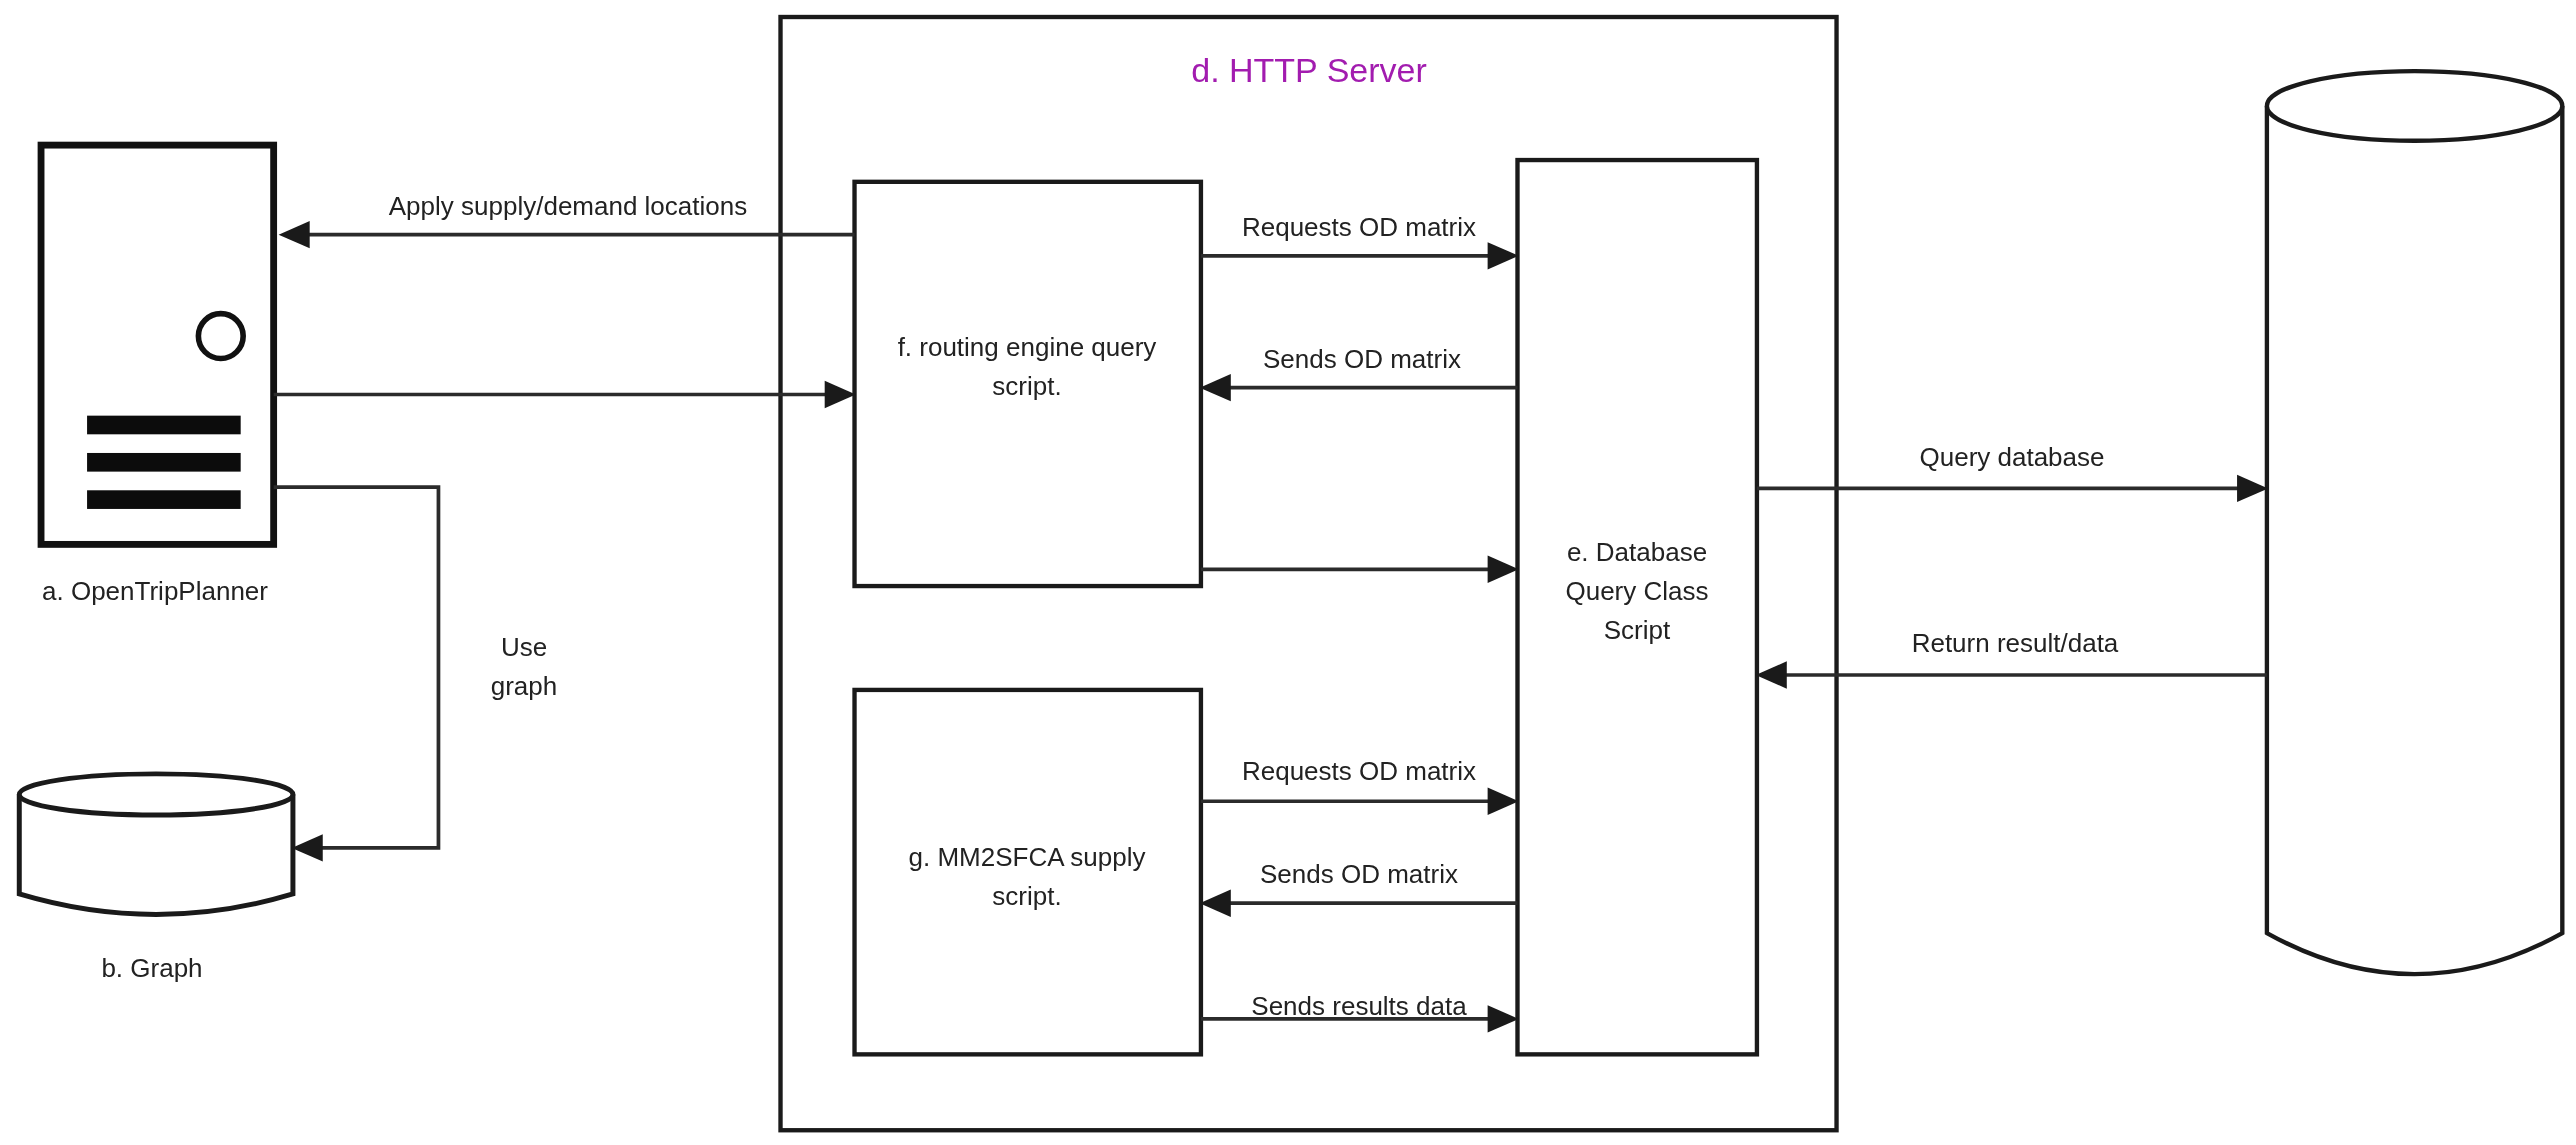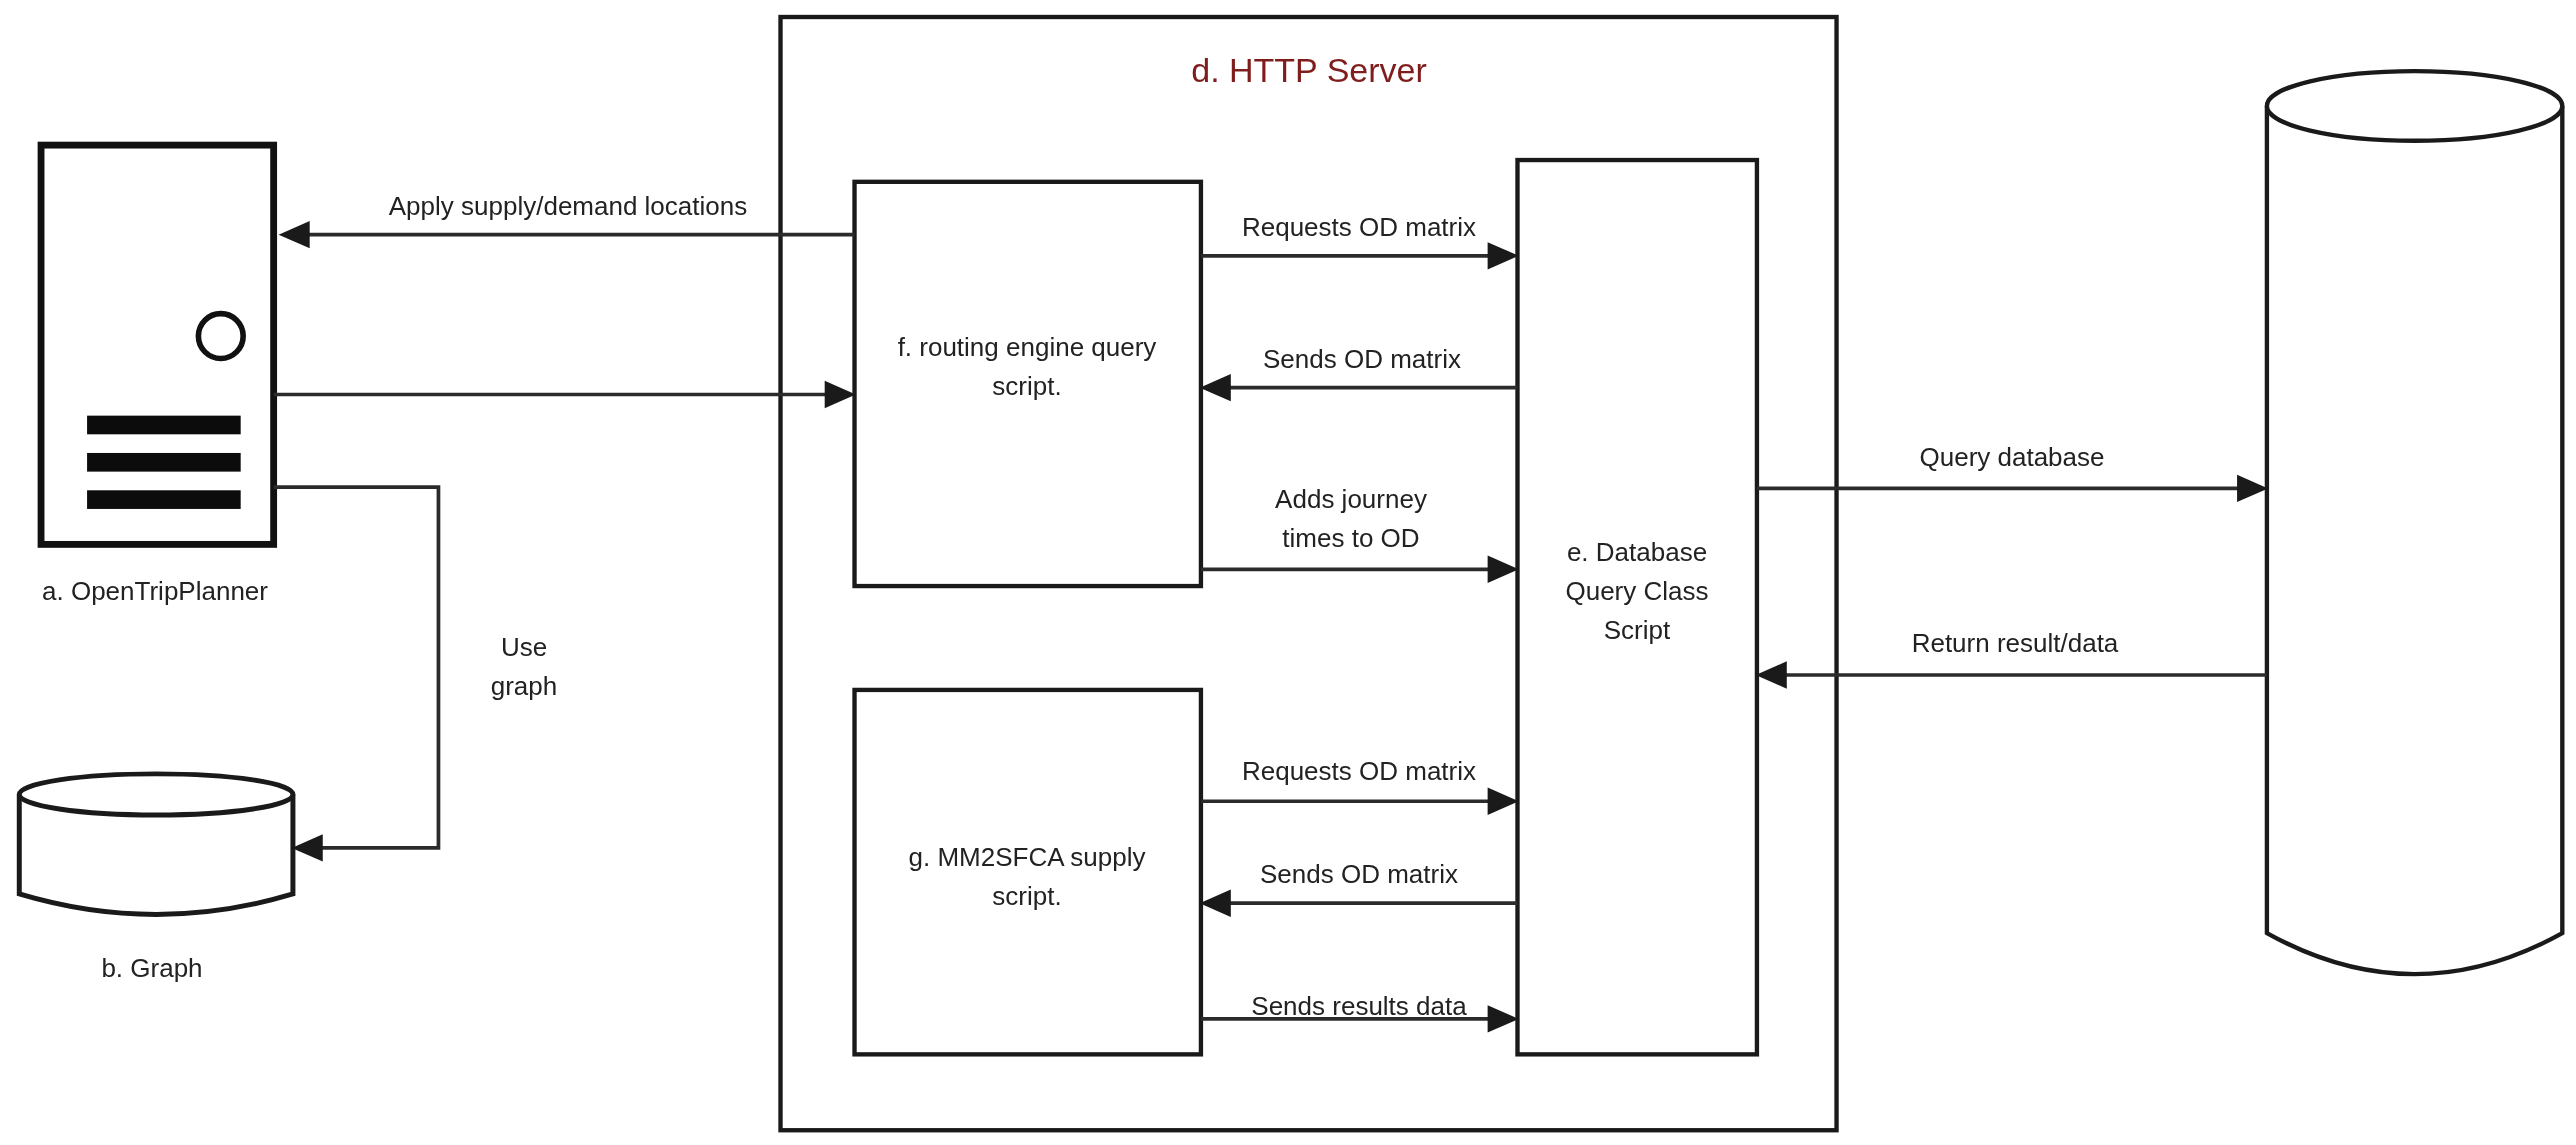--- a/index.html
+++ b/index.html
@@ -31,21 +31,21 @@
     line-height: 1.5;
     color: #222222;
     letter-spacing: 0px;
   }
   .title-lbl {
     position: absolute;
     transform: translateX(-50%);
     text-align: center;
     font-size: 34px;
     line-height: 1.3;
-    color: #7f1d1d;
+    color: #a21caf;
   }
 </style>
 </head>
 <body>
 
 <div id="canvas">
 
   <svg id="diagram-svg" viewBox="0 0 4142 1842">
 
     <rect x="1255" y="27" width="1698" height="1790" fill="#ffffff" stroke="#1a1a1a" stroke-width="7"></rect>
@@ -141,22 +141,20 @@
 script.</div>
   <div class="lbl" style="left:568px; top:187px;">Apply supply/demand locations</div>
 
   <div class="lbl" style="left:1637px; top:533px; width:230px;">e. Database
 Query Class
 Script</div>
   <div class="lbl" style="left:524px; top:628px;">Use
 graph</div>
   <div class="lbl" style="left:1359px; top:208px;">Requests OD matrix</div>
   <div class="lbl" style="left:1362px; top:340px;">Sends OD matrix</div>
-  <div class="lbl" style="left:1351px; top:480px;">Adds journey
-times to OD</div>
   <div class="lbl" style="left:2012px; top:438px;">Query database</div>
   <div class="lbl" style="left:2015px; top:624px;">Return result/data</div>
   <div class="lbl" style="left:1359px; top:752px;">Requests OD matrix</div>
   <div class="lbl" style="left:1359px; top:855px;">Sends OD matrix</div>
   <div class="lbl" style="left:1359px; top:971px;margin-top:16px;">Sends results data</div>
 
 </div>
 
 
 </body></html>

